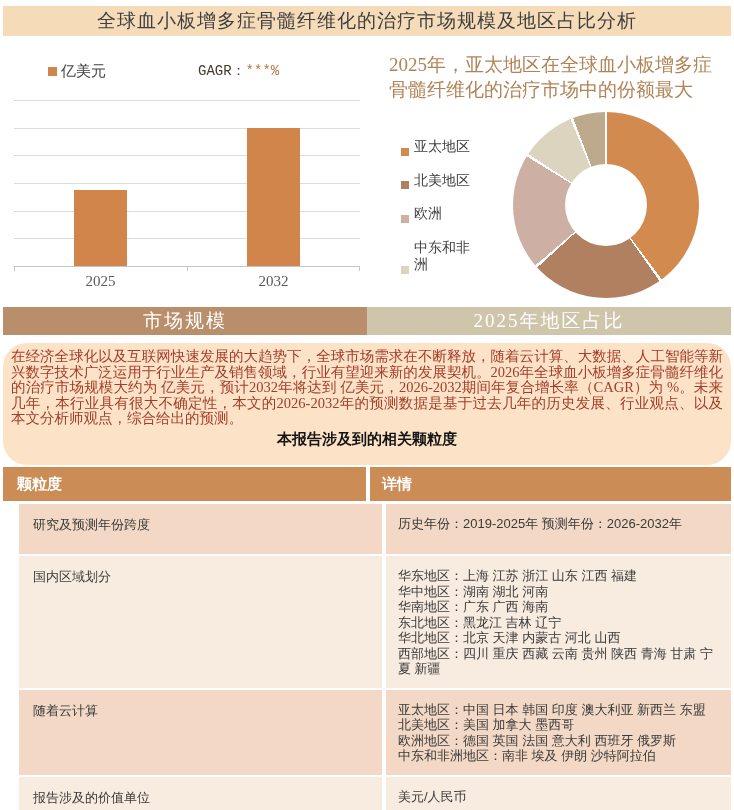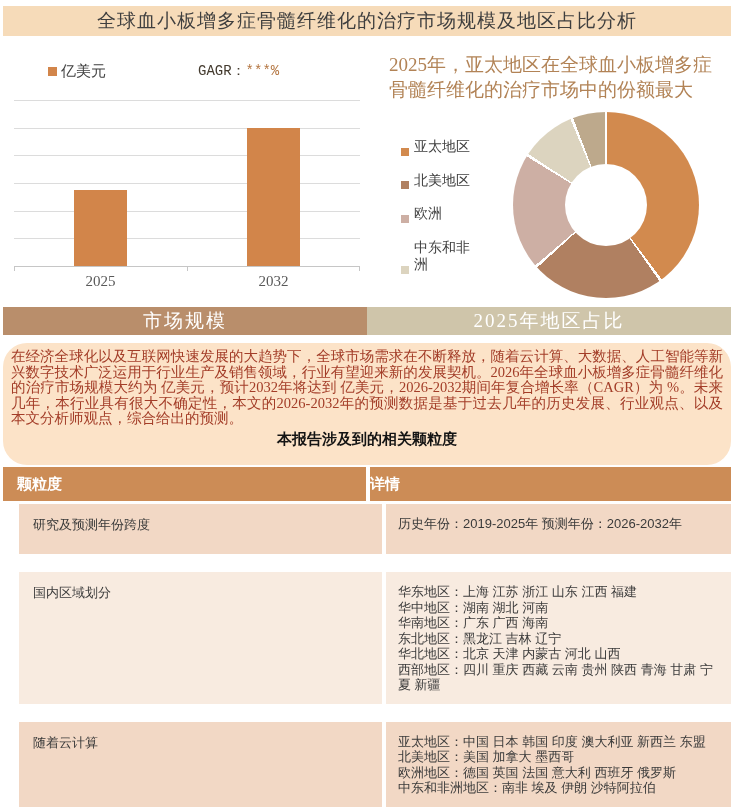--- a/index.html
+++ b/index.html
@@ -69,22 +69,22 @@
   .granularity-title {
     margin-top:3px; text-align:center; font-size:15px; font-weight:bold; color:#141414;
   }
   
   .rpt-table { margin:2px 3px 0 3px; }
   .t-header { display:flex; height:34px; margin-bottom:3px; }
   .t-header .h-cell { background:#CC8C56; color:#ffffff; font-weight:bold; font-size:15px;
     display:flex; align-items:center; }
   .col-l { width:363px; padding-left:14px; }
   .col-div { width:4px; background:#ffffff; flex:0 0 auto; }
-  .col-r { flex:1; }
-  .t-row { display:flex; margin-bottom:18px;padding-left:16px; }
+  .col-r { flex:1; padding-left:12px; }
+  .t-row { display:flex; margin-bottom:2px;padding-left:16px; }
   .t-row .cell { font-size:13px; color:#3A3A3A; padding-top:12px; padding-bottom:11px; }
   .t-row .cell.col-l { padding-left:14px; }
   .t-row .cell.col-r { padding-left:12px; padding-right:10px; line-height:15.5px; }
   .row-a .cell { background:#F2D8C5; }
   .row-b .cell { background:#F8EBE0; }
   .rows .t-row:nth-child(1) { min-height:50px; }
   .rows .t-row:nth-child(4) { min-height:40px; }
   .detail-line { display:block; }
 </style>
 </head>

